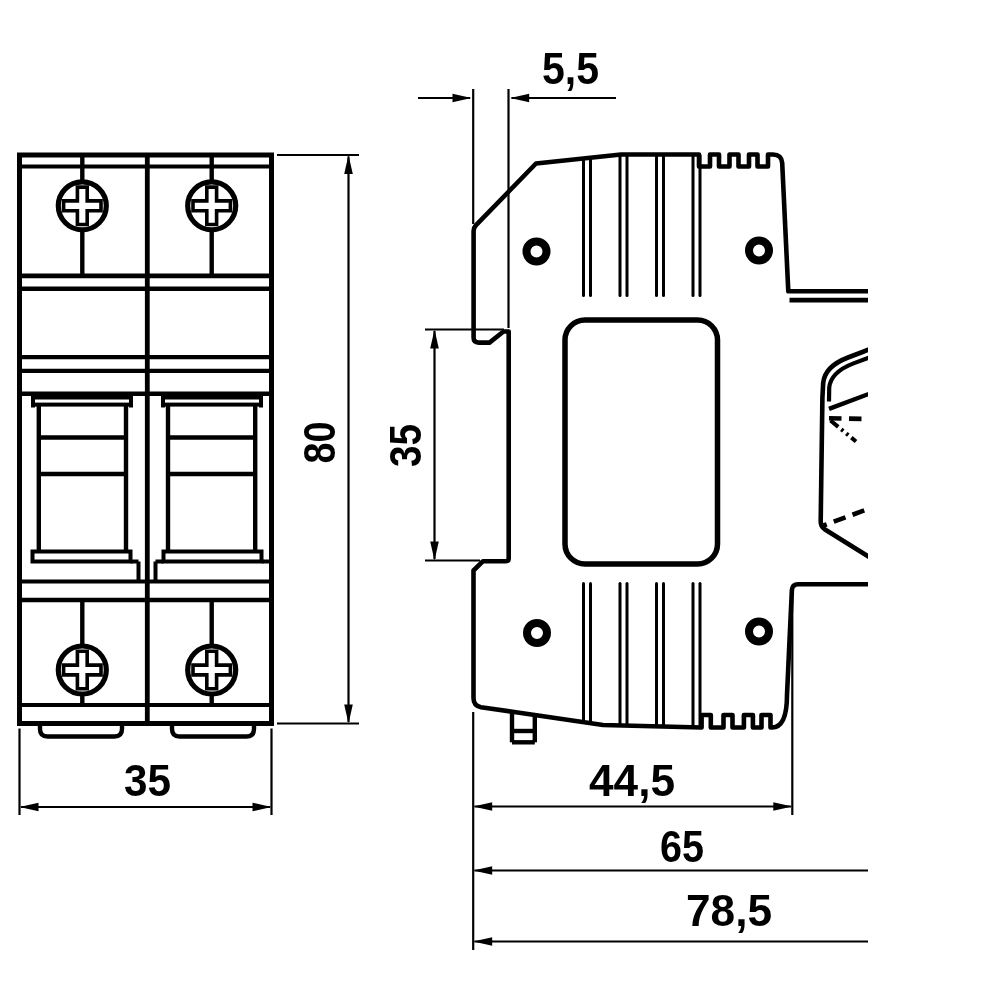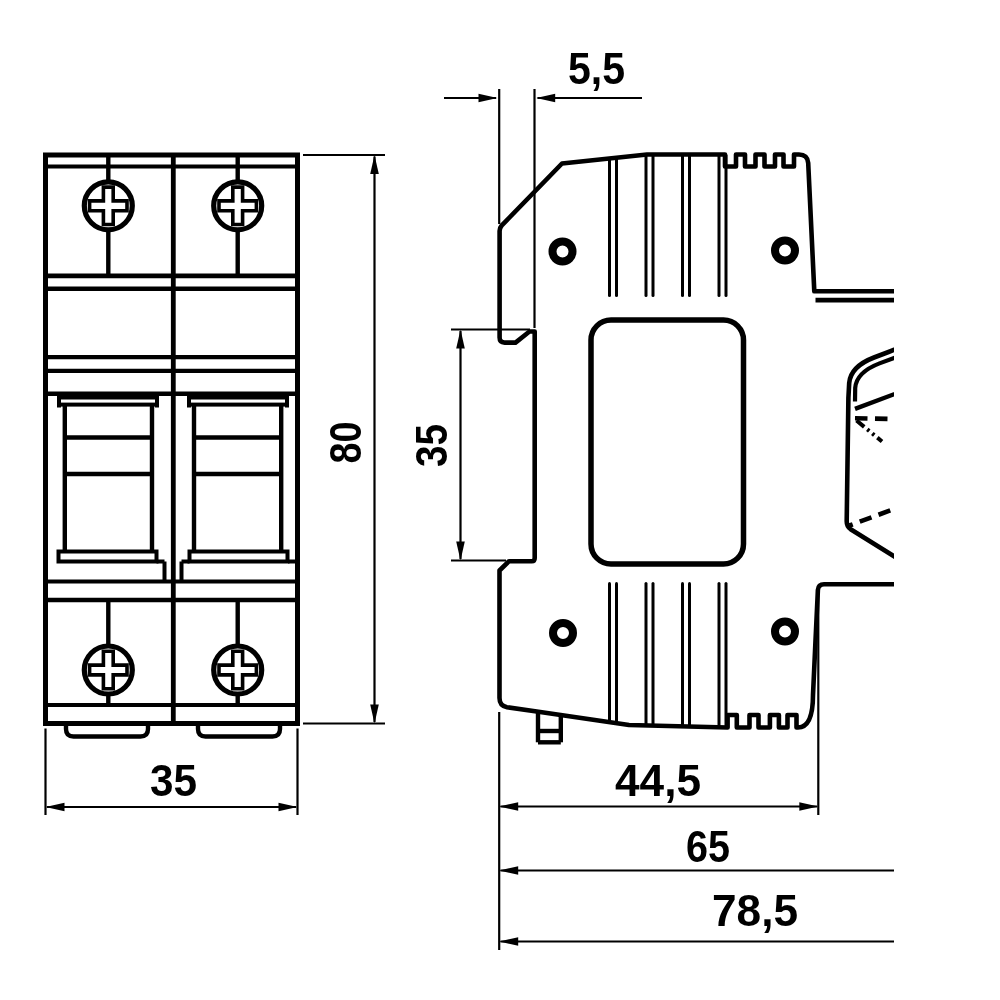--- a/index.html
+++ b/index.html
@@ -1,16 +1,16 @@
 <!DOCTYPE html>
 <html><head>
 <meta charset="utf-8">
 <style>
   html,body{margin:0;padding:0;background:#ffffff;}
-  .page{width:868px;height:1000px;background:#ffffff;position:relative;overflow:hidden;margin-left:26px;}
+  .page{width:868px;height:1000px;background:#ffffff;position:relative;overflow:hidden;}
   svg{display:block;}
   text{font-family:"Liberation Sans",sans-serif;font-weight:bold;fill:#000;}
 </style>
 </head>
 <body>
 
 <div class="page">
 <svg width="1000" height="1000" viewBox="0 0 1000 1000">
   <rect x="0" y="0" width="1000" height="1000" fill="#ffffff"></rect>
 

